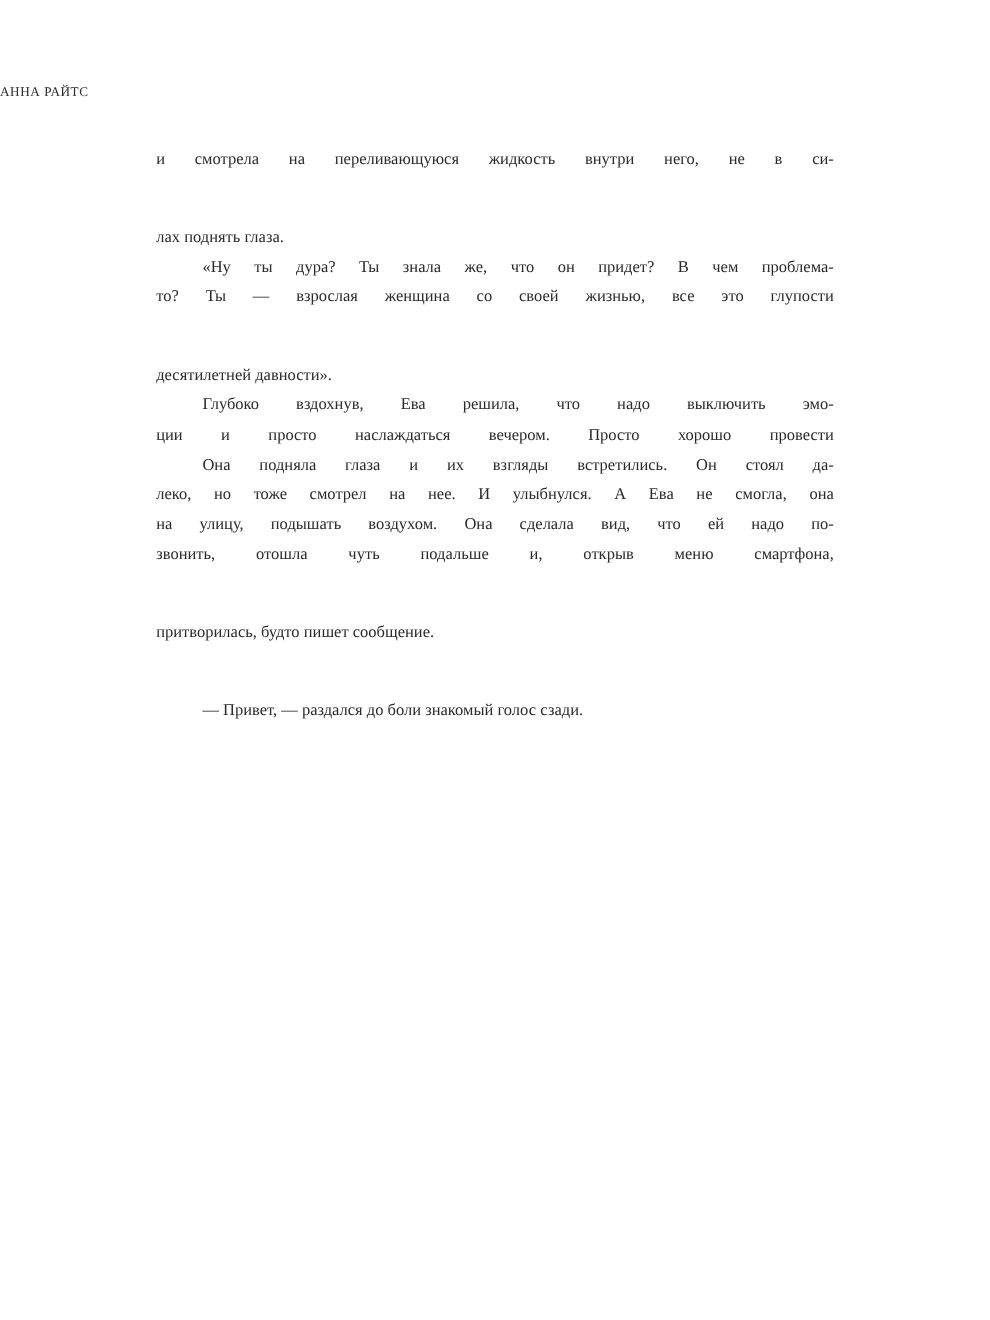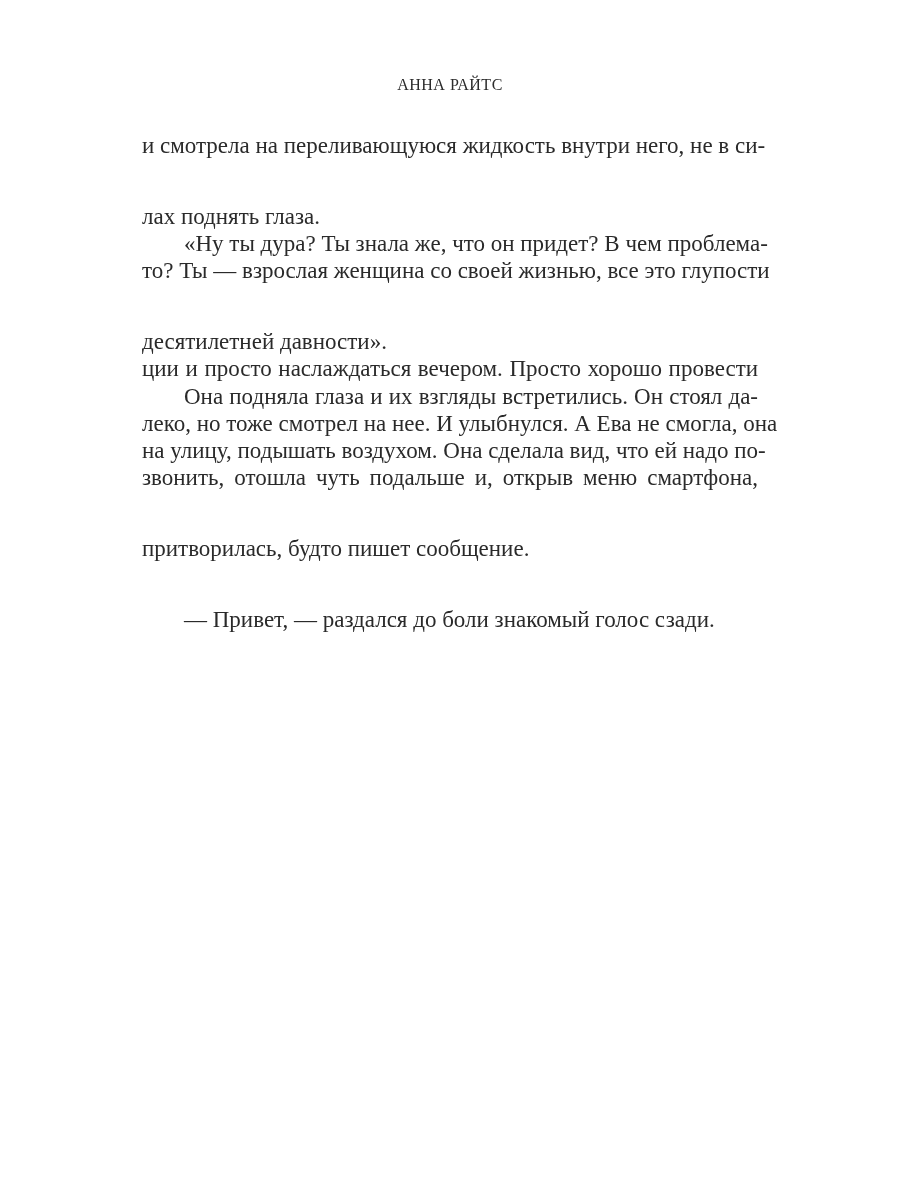--- a/index.html
+++ b/index.html
@@ -13,31 +13,31 @@
       position: relative;
       overflow: hidden;
       font-family: "Liberation Serif", "DejaVu Serif", serif;
       color: #2a2a2a;
     }
     .running-head {
       position: absolute;
       top: 76px;
       left: 0;
       width: 900px;
-      text-align: center;
-      font-size: 16px;
+      text-align: left;
+      font-size: 12px;
       letter-spacing: 0.5px;
       color: #2b2b2b;
     }
     .text-block {
       position: absolute;
       top: 132px;
       left: 142px;
       width: 616px;
-      font-size: 23px;
+      font-size: 15px;
       line-height: 27.1px;
       color: #2a2a2a;
     }
     .line {
       display: block;
       white-space: nowrap;
       text-align: justify;
       text-align-last: justify;
       height: 27.1px;
     }
@@ -61,20 +61,21 @@
     <span class="line last">лах поднять глаза.</span>
   </div>
 
   <div>
     <span class="line indent">«Ну ты дура? Ты знала же, что он придет? В чем проблема-</span>
     <span class="line">то? Ты — взрослая женщина со своей жизнью, все это глупости</span>
     <span class="line last">десятилетней давности».</span>
   </div>
 
   <div>
+    <span class="line indent">Глубоко вздохнув, Ева решила, что надо выключить эмо-</span>
     <span class="line">ции и просто наслаждаться вечером. Просто хорошо провести</span>
   </div>
 
   <div>
     <span class="line indent">Она подняла глаза и их взгляды встретились. Он стоял да-</span>
     <span class="line">леко, но тоже смотрел на нее. И улыбнулся. А Ева не смогла, она</span>
     <span class="line">на улицу, подышать воздухом. Она сделала вид, что ей надо по-</span>
     <span class="line">звонить, отошла чуть подальше и, открыв меню смартфона,</span>
     <span class="line last">притворилась, будто пишет сообщение.</span>
   </div>

